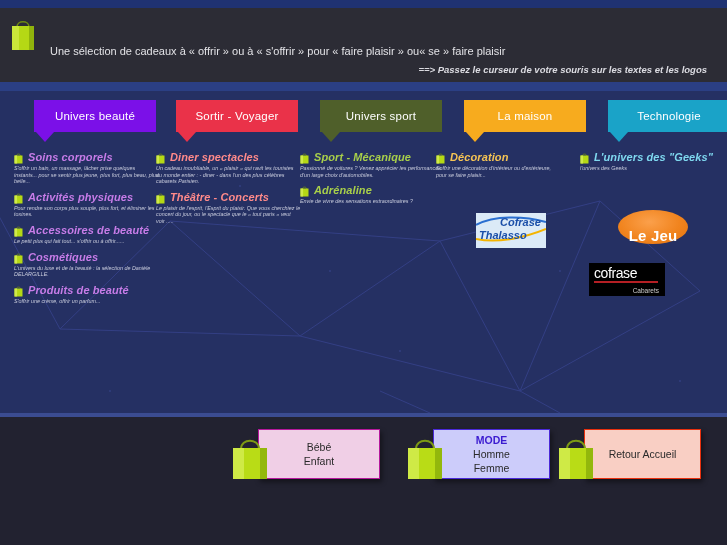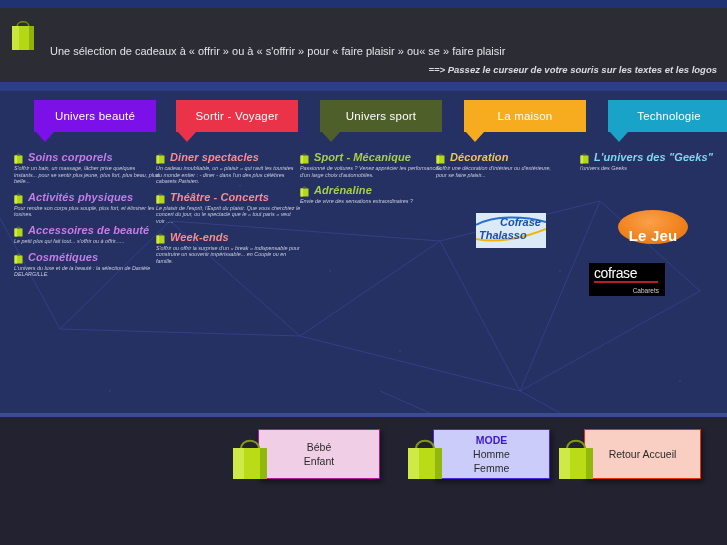--- a/index.html
+++ b/index.html
@@ -24,21 +24,21 @@
   .bag-svg{display:block;}
   .site-title{
     position:absolute;left:50px;top:16px;
     color:#ffffff;font-size:13px;font-weight:bold;letter-spacing:.3px;
   }
   .site-sub{
     position:absolute;left:50px;top:37px;
     color:#e2e2e6;font-size:11px;
   }
   .hint{
-    position:absolute;right:10px;top:56px;
+    position:absolute;right:20px;top:56px;
     color:#dcdce2;font-size:9.5px;font-style:italic;font-weight:bold;
   }
 
   
   .stage{
     position:absolute;left:0;top:91px;width:727px;height:322px;
     background:#253063;
     overflow:hidden;
   }
   .stage-deco{position:absolute;left:0;top:0;width:727px;height:322px;}
@@ -219,20 +219,31 @@
           <div class="lnk-row">
             <svg class="mini-bag" width="9" height="12" viewBox="0 0 9 12">
               <path d="M2.4 4 C2.4 1.4,6.6 1.4,6.6 4" fill="none" stroke="#6f8a11" stroke-width=".8"></path>
               <rect x="0.5" y="3.5" width="8" height="8" fill="#b5d815"></rect>
               <rect x="0.5" y="3.5" width="2.6" height="8" fill="#cfe94a"></rect>
             </svg>
             <span class="lnk-title" style="color: rgb(199, 124, 232);">Cosmétiques</span>
           </div>
           <div class="lnk-desc" style="white-space: pre-line;">L'univers du luxe et de la beauté : la sélection de Danièle DELARGILLE.</div>
         </div>
+        <div class="lnk">
+          <div class="lnk-row">
+            <svg class="mini-bag" width="9" height="12" viewBox="0 0 9 12">
+              <path d="M2.4 4 C2.4 1.4,6.6 1.4,6.6 4" fill="none" stroke="#6f8a11" stroke-width=".8"></path>
+              <rect x="0.5" y="3.5" width="8" height="8" fill="#b5d815"></rect>
+              <rect x="0.5" y="3.5" width="2.6" height="8" fill="#cfe94a"></rect>
+            </svg>
+            <span class="lnk-title" style="color: rgb(199, 124, 232);">Produits de beauté</span>
+          </div>
+          <div class="lnk-desc" style="white-space: pre-line;">S'offrir une crème, offrir un parfum...</div>
+        </div>
       </div>
     <div class="col" id="col1" style="left: 156px; top: 60px;">
         <div class="lnk">
           <div class="lnk-row">
             <svg class="mini-bag" width="9" height="12" viewBox="0 0 9 12">
               <path d="M2.4 4 C2.4 1.4,6.6 1.4,6.6 4" fill="none" stroke="#6f8a11" stroke-width=".8"></path>
               <rect x="0.5" y="3.5" width="8" height="8" fill="#b5d815"></rect>
               <rect x="0.5" y="3.5" width="2.6" height="8" fill="#cfe94a"></rect>
             </svg>
             <span class="lnk-title" style="color: rgb(255, 138, 138);">Diner spectacles</span>
@@ -242,31 +253,20 @@
         <div class="lnk">
           <div class="lnk-row">
             <svg class="mini-bag" width="9" height="12" viewBox="0 0 9 12">
               <path d="M2.4 4 C2.4 1.4,6.6 1.4,6.6 4" fill="none" stroke="#6f8a11" stroke-width=".8"></path>
               <rect x="0.5" y="3.5" width="8" height="8" fill="#b5d815"></rect>
               <rect x="0.5" y="3.5" width="2.6" height="8" fill="#cfe94a"></rect>
             </svg>
             <span class="lnk-title" style="color: rgb(255, 138, 138);">Théâtre - Concerts</span>
           </div>
           <div class="lnk-desc" style="white-space: pre-line;">Le plaisir de l'esprit, l'Esprit du plaisir. Que vous cherchiez le concert du jour, ou le spectacle que le « tout paris » veut voir .....</div>
-        </div>
-        <div class="lnk">
-          <div class="lnk-row">
-            <svg class="mini-bag" width="9" height="12" viewBox="0 0 9 12">
-              <path d="M2.4 4 C2.4 1.4,6.6 1.4,6.6 4" fill="none" stroke="#6f8a11" stroke-width=".8"></path>
-              <rect x="0.5" y="3.5" width="8" height="8" fill="#b5d815"></rect>
-              <rect x="0.5" y="3.5" width="2.6" height="8" fill="#cfe94a"></rect>
-            </svg>
-            <span class="lnk-title" style="color: rgb(255, 138, 138);">Week-ends</span>
-          </div>
-          <div class="lnk-desc" style="white-space: pre-line;">S'offrir ou offrir la surprise d'un « break » indispensable pour construire un souvenir impérissable... en Couple ou en famille.</div>
         </div>
       </div>
     <div class="col" id="col2" style="left: 300px; top: 60px;">
         <div class="lnk">
           <div class="lnk-row">
             <svg class="mini-bag" width="9" height="12" viewBox="0 0 9 12">
               <path d="M2.4 4 C2.4 1.4,6.6 1.4,6.6 4" fill="none" stroke="#6f8a11" stroke-width=".8"></path>
               <rect x="0.5" y="3.5" width="8" height="8" fill="#b5d815"></rect>
               <rect x="0.5" y="3.5" width="2.6" height="8" fill="#cfe94a"></rect>
             </svg>

